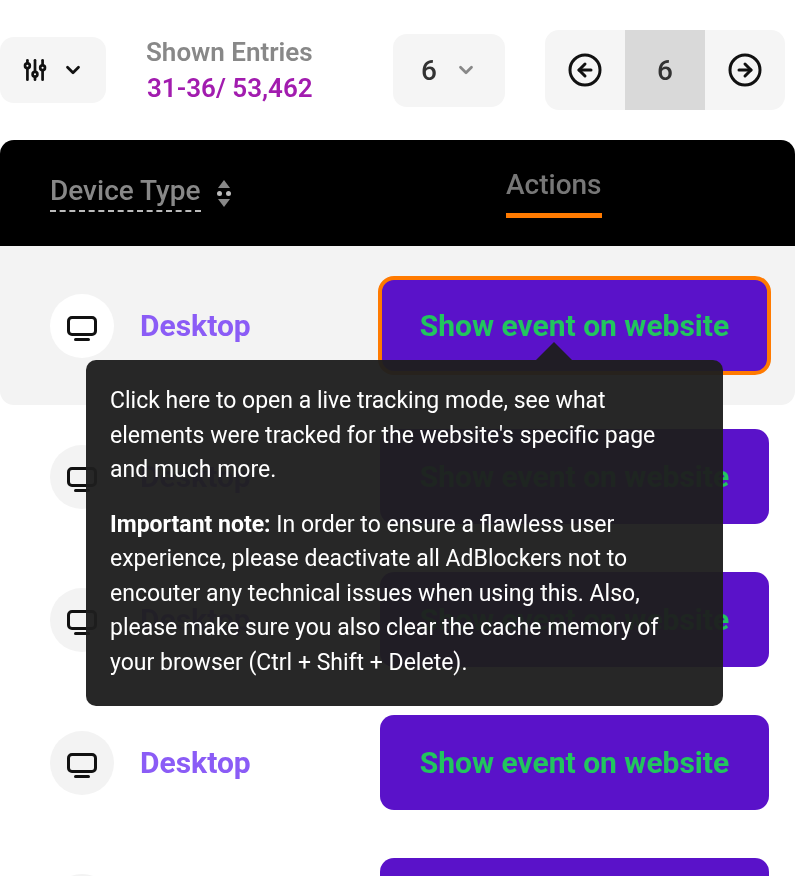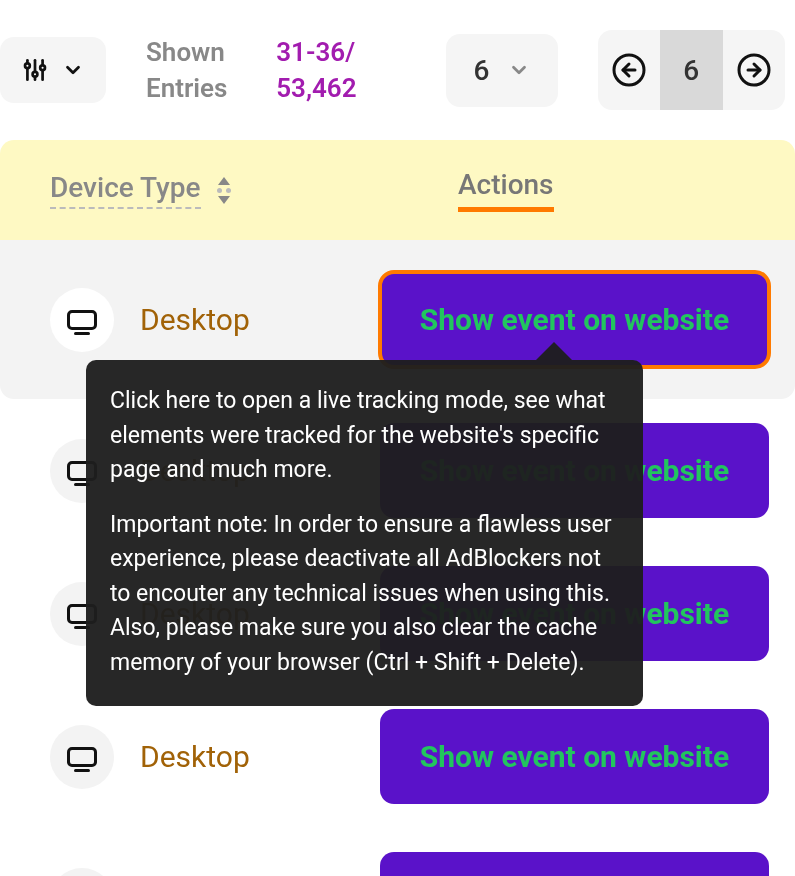--- a/index.html
+++ b/index.html
@@ -1,58 +1,58 @@
 <!DOCTYPE html>
 <html><head>
 <meta charset="utf-8">
 <style>
   *{box-sizing:border-box;margin:0;padding:0;font-family:-apple-system,BlinkMacSystemFont,"Segoe UI",Roboto,Helvetica,Arial,sans-serif;}
   body{width:795px;height:876px;background:#fff;position:relative;overflow:hidden;}
 
   
   .toolbar{display:flex;align-items:center;gap:40px;padding:30px 10px 30px 0;background:#fff;}
   .filter-pill{display:flex;align-items:center;gap:14px;background:#f5f5f5;border-radius:14px;padding:20px 22px;margin-left:0;}
-  .shown{display:flex;flex-direction:row;line-height:1.4;font-size:26px;font-weight:600;color:#555;align-items:flex-end;}
+  .shown{display:flex;flex-direction:column;line-height:1.4;font-size:26px;font-weight:600;color:#555;align-items:flex-end;}
   .shown .label{color:#888;font-weight:600;}
   .pageSize{display:flex;align-items:center;gap:18px;background:#f5f5f5;border-radius:14px;padding:20px 28px;font-size:28px;color:#333;font-weight:500;margin-left:auto;}
   .pager{display:flex;align-items:center;background:#f5f5f5;border-radius:14px;height:80px;overflow:hidden;}
   .pager .arrow{width:80px;height:80px;display:flex;align-items:center;justify-content:center;}
   .pager .arrow svg{width:36px;height:36px;}
   .pager .current{width:80px;height:80px;display:flex;align-items:center;justify-content:center;background:#d9d9d9;font-size:28px;font-weight:500;color:#333;}
 
   
-  .headerRow{display:flex;align-items:center;padding:28px 50px 28px 50px;background:#fef9c3;border-radius:14px 14px 0 0;}
+  .headerRow{display:flex;align-items:center;padding:28px 50px 28px 50px;background:#000000;border-radius:14px 14px 0 0;}
   .col-device{flex:0 0 360px;display:flex;align-items:center;gap:16px;}
   .col-device .label{font-size:28px;color:#888;font-weight:500;border-bottom:2px dashed #bbb;padding-bottom:3px;}
   .col-actions{flex:1;display:flex;}
-  .col-actions .label{font-size:28px;color:#777;font-weight:500;border-bottom:5px solid #ff7a00;padding-bottom:6px;margin-left:48px;}
+  .col-actions .label{font-size:28px;color:#777;font-weight:500;border-bottom:5px solid #ff7a00;padding-bottom:12px;margin-left:96px;}
 
   
   .rows{}
   .row{display:flex;align-items:center;padding:24px 26px 24px 50px;}
   .row.first{background:#f3f3f3;border-radius:0 0 14px 14px;padding-top:32px;padding-bottom:32px;}
   .deviceCell{flex:0 0 330px;display:flex;align-items:center;gap:26px;}
   .iconCircle{width:64px;height:64px;border-radius:50%;background:#fff;display:flex;align-items:center;justify-content:center;}
   .row:not(.first) .iconCircle{background:#f3f3f3;}
   .monitor{width:30px;height:20px;border:3px solid #111;border-radius:5px;position:relative;}
   .monitor::after{content:"";position:absolute;left:4px;right:4px;height:3px;background:#111;border-radius:2px;bottom:-8px;}
-  .deviceLabel{font-size:30px;color:#a16207;font-weight:400;}
+  .deviceLabel{font-size:30px;color:#8b5cf6;font-weight:700;}
   .actionCell{flex:1;}
   .actionBtn{width:100%;background:#5a12c9;color:#22c55e;font-size:30px;font-weight:700;border:none;border-radius:14px;padding:30px 10px;text-align:center;cursor:pointer;}
   .row.first .actionBtn{outline:4px solid #ff7a00;outline-offset:-2px;}
 
   .sortIcon{display:flex;flex-direction:column;gap:3px;align-items:center;}
   .sortIcon .dotrow{display:flex;gap:4px;}
   .sortIcon .dot{width:5px;height:5px;background:#bbb;border-radius:50%;}
   .sortIcon svg{display:block;}
 
   
-  .tooltip{position:absolute;left:86px;top:360px;width:557px;background:rgba(30,30,30,0.96);color:#fff;border-radius:10px;padding:24px 24px 26px 24px;font-size:23px;line-height:1.5;font-weight:400;}
+  .tooltip{position:absolute;left:86px;top:360px;width:637px;background:rgba(30,30,30,0.96);color:#fff;border-radius:10px;padding:24px 24px 26px 24px;font-size:23px;line-height:1.5;font-weight:400;}
   .tooltip::before{content:"";position:absolute;top:-18px;left:450px;border-left:18px solid transparent;border-right:18px solid transparent;border-bottom:18px solid rgba(30,30,30,0.96);}
-  .tooltip strong{font-weight:400;}
+  .tooltip strong{font-weight:700;}
   .tooltip p{margin-bottom:20px;}
   .tooltip p:last-child{margin-bottom:0;}
 
   .chev{width:22px;height:22px;}
   .sliders{width:26px;height:26px;}
 </style>
 </head>
 <body>
 
 <div class="toolbar">

